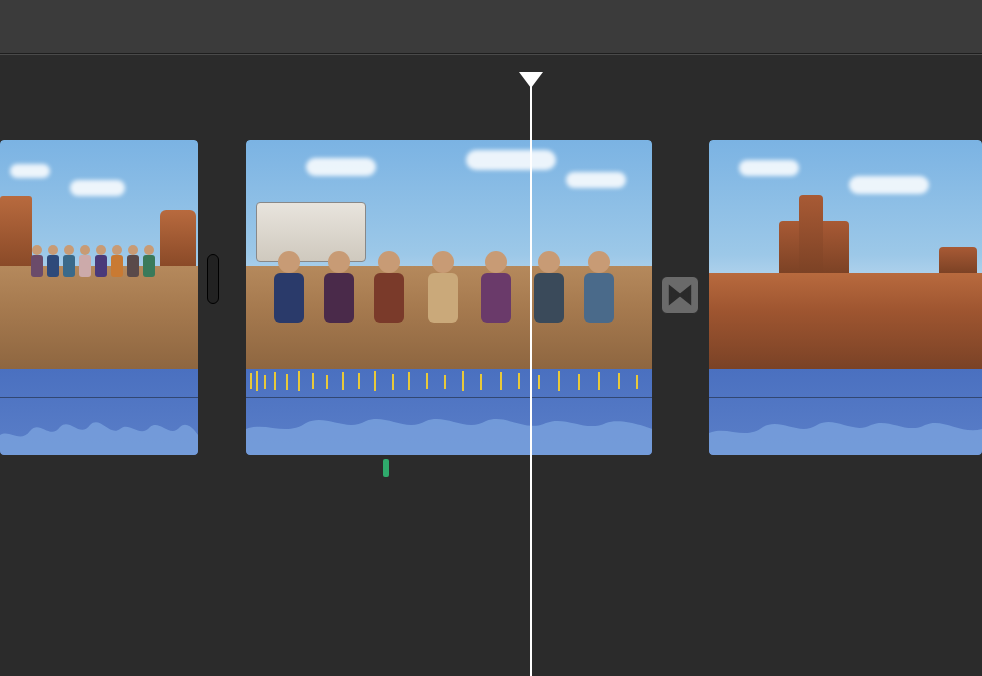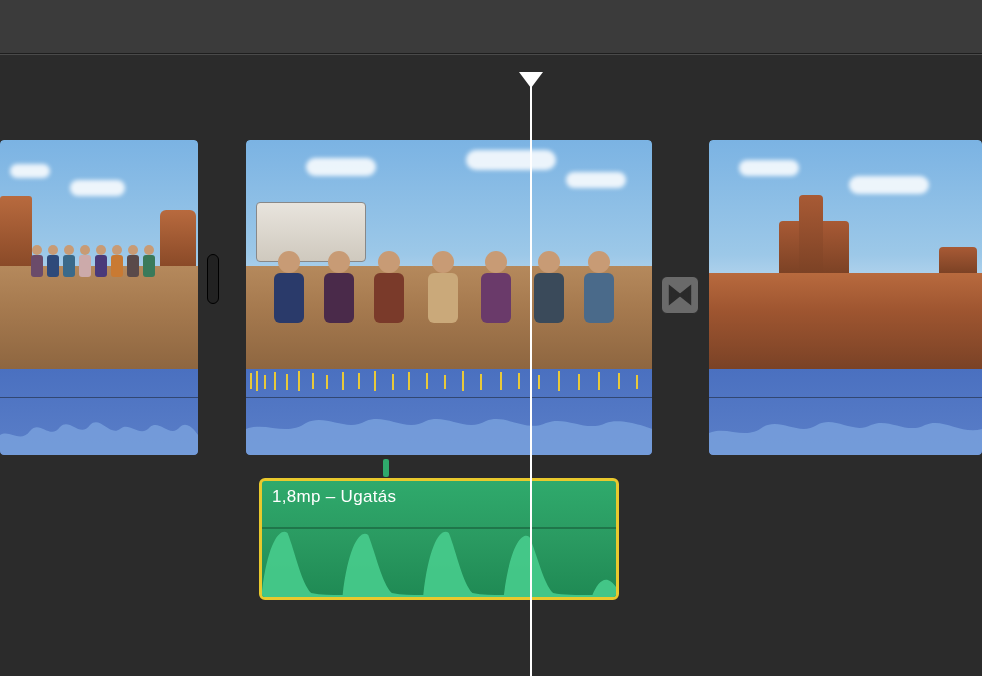--- a/index.html
+++ b/index.html
@@ -341,34 +341,14 @@
     <div class="clip-audio wave-blue">
       <div class="wave-divider"></div>
       <svg viewBox="0 0 273 86" preserveAspectRatio="none">
         <path class="base" d="M0,86 L0,64 C18,56 36,72 54,58 C72,48 90,68 108,56 C126,46 144,66 162,56 C180,48 198,66 216,56 C234,48 252,66 273,60 L273,86 Z"></path>
       </svg>
     </div>
   </div>
 
   <div class="sfx-attach" style="left:383px; top:405px;"></div>
 
-  <div class="sfx-clip" style="left:259px; top:424px; width:360px; height:122px;">
-    <div class="sfx-label">1,8mp – Ugatás</div>
-    <div class="sfx-midline"></div>
-    <div class="sfx-wave" style="position:absolute; left:0; right:0; bottom:0; height:74px;">
-      <svg viewBox="0 0 360 74" preserveAspectRatio="none">
-        <path fill="#46c98a" opacity=".95" d="
-          M0,74 L0,68
-          C6,20 18,4 26,10 C34,30 40,60 50,70
-          C60,72 70,72 82,72
-          C88,22 100,6 108,12 C116,32 122,60 132,70
-          C142,72 152,72 164,72
-          C170,20 182,4 190,10 C198,30 204,60 214,70
-          C224,72 234,72 246,72
-          C252,24 264,8 272,14 C280,32 286,60 296,70
-          C306,72 320,72 336,72
-          C342,58 350,50 360,64
-          L360,74 Z"></path>
-      </svg>
-    </div>
-  </div>
 
 </div>
 
 </body></html>

